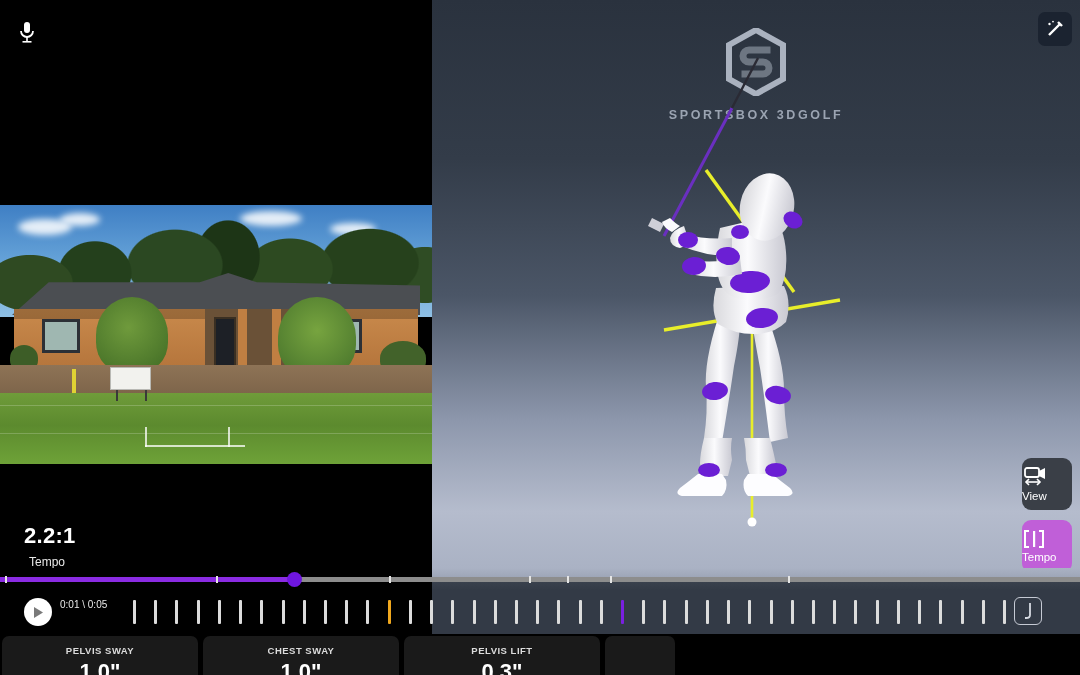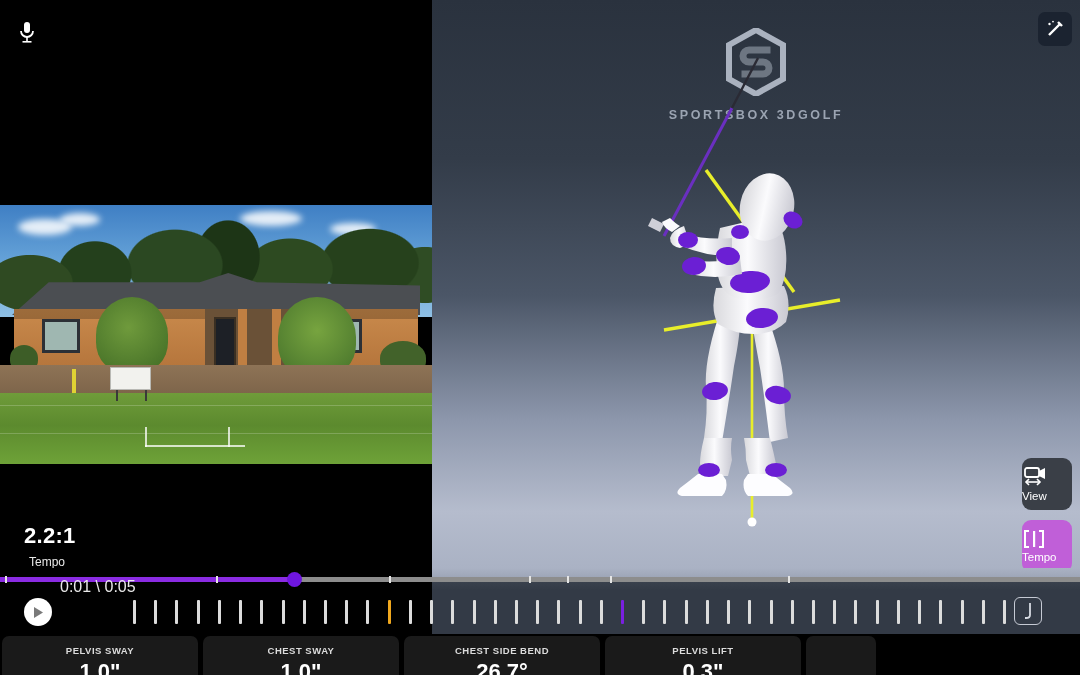--- a/index.html
+++ b/index.html
@@ -82,21 +82,21 @@
                 background:linear-gradient(#9b30f0,#7d1fd6); }
   .track-tick { position:absolute; top:8px; width:2px; height:7px; background:#e6e6e6; }
   #track-handle { position:absolute; top:4px; width:15px; height:15px; border-radius:50%; background:#6f16e0; }
 
   
   #ruler { position:absolute; left:0; top:590px; width:1080px; height:44px; }
   #ruler-left { position:absolute; left:0; top:0; width:432px; height:44px; background:#000; }
   #ruler-right { position:absolute; left:432px; top:0; width:648px; height:44px; background:#333a46; }
   #play-btn { position:absolute; left:24px; top:598px; width:28px; height:28px; border-radius:50%;
               background:#fff; display:flex; align-items:center; justify-content:center; cursor:pointer; }
-  #time-label { position:absolute; left:60px; top:578px; font-size:16px; color:#e9e9e9; }
+  #time-label { position:absolute; left:60px; top:599px; font-size:10px; color:#e9e9e9; }
   .rtick { position:absolute; top:600px; width:3px; height:24px; background:#dcdcdc; border-radius:1px; }
   .rtick.hl-y { background:#f0a81e; }
   .rtick.hl-p { background:#7a20e0; }
   #club-btn { position:absolute; left:1014px; top:597px; width:28px; height:28px; border-radius:6px;
               border:1.5px solid #c6cad4; display:flex; align-items:center; justify-content:center; cursor:pointer; }
 
   
   #metrics { position:absolute; left:0; top:636px; width:1080px; height:39px; display:flex; gap:5px; padding:0 2px; }
   .metric-card { flex:0 0 196px; background:#1a1a1a; border-radius:7px 7px 0 0;
                  display:flex; flex-direction:column; align-items:center; padding-top:9px; cursor:pointer; }
@@ -335,24 +335,20 @@
   <div id="metrics">
       <div class="metric-card">
         <div class="m-label">PELVIS SWAY</div>
         <div class="m-value">1.0"</div>
       </div>
       <div class="metric-card">
         <div class="m-label">CHEST SWAY</div>
         <div class="m-value">1.0"</div>
       </div>
       <div class="metric-card">
-        <div class="m-label">CHEST SIDE BEND</div>
-        <div class="m-value">26.7°</div>
-      </div>
-      <div class="metric-card">
         <div class="m-label">PELVIS LIFT</div>
         <div class="m-value">0.3"</div>
       </div>
       <div class="metric-card partial">
         <div class="m-label"></div>
         <div class="m-value"></div>
       </div>
     </div>
 </div>
 

